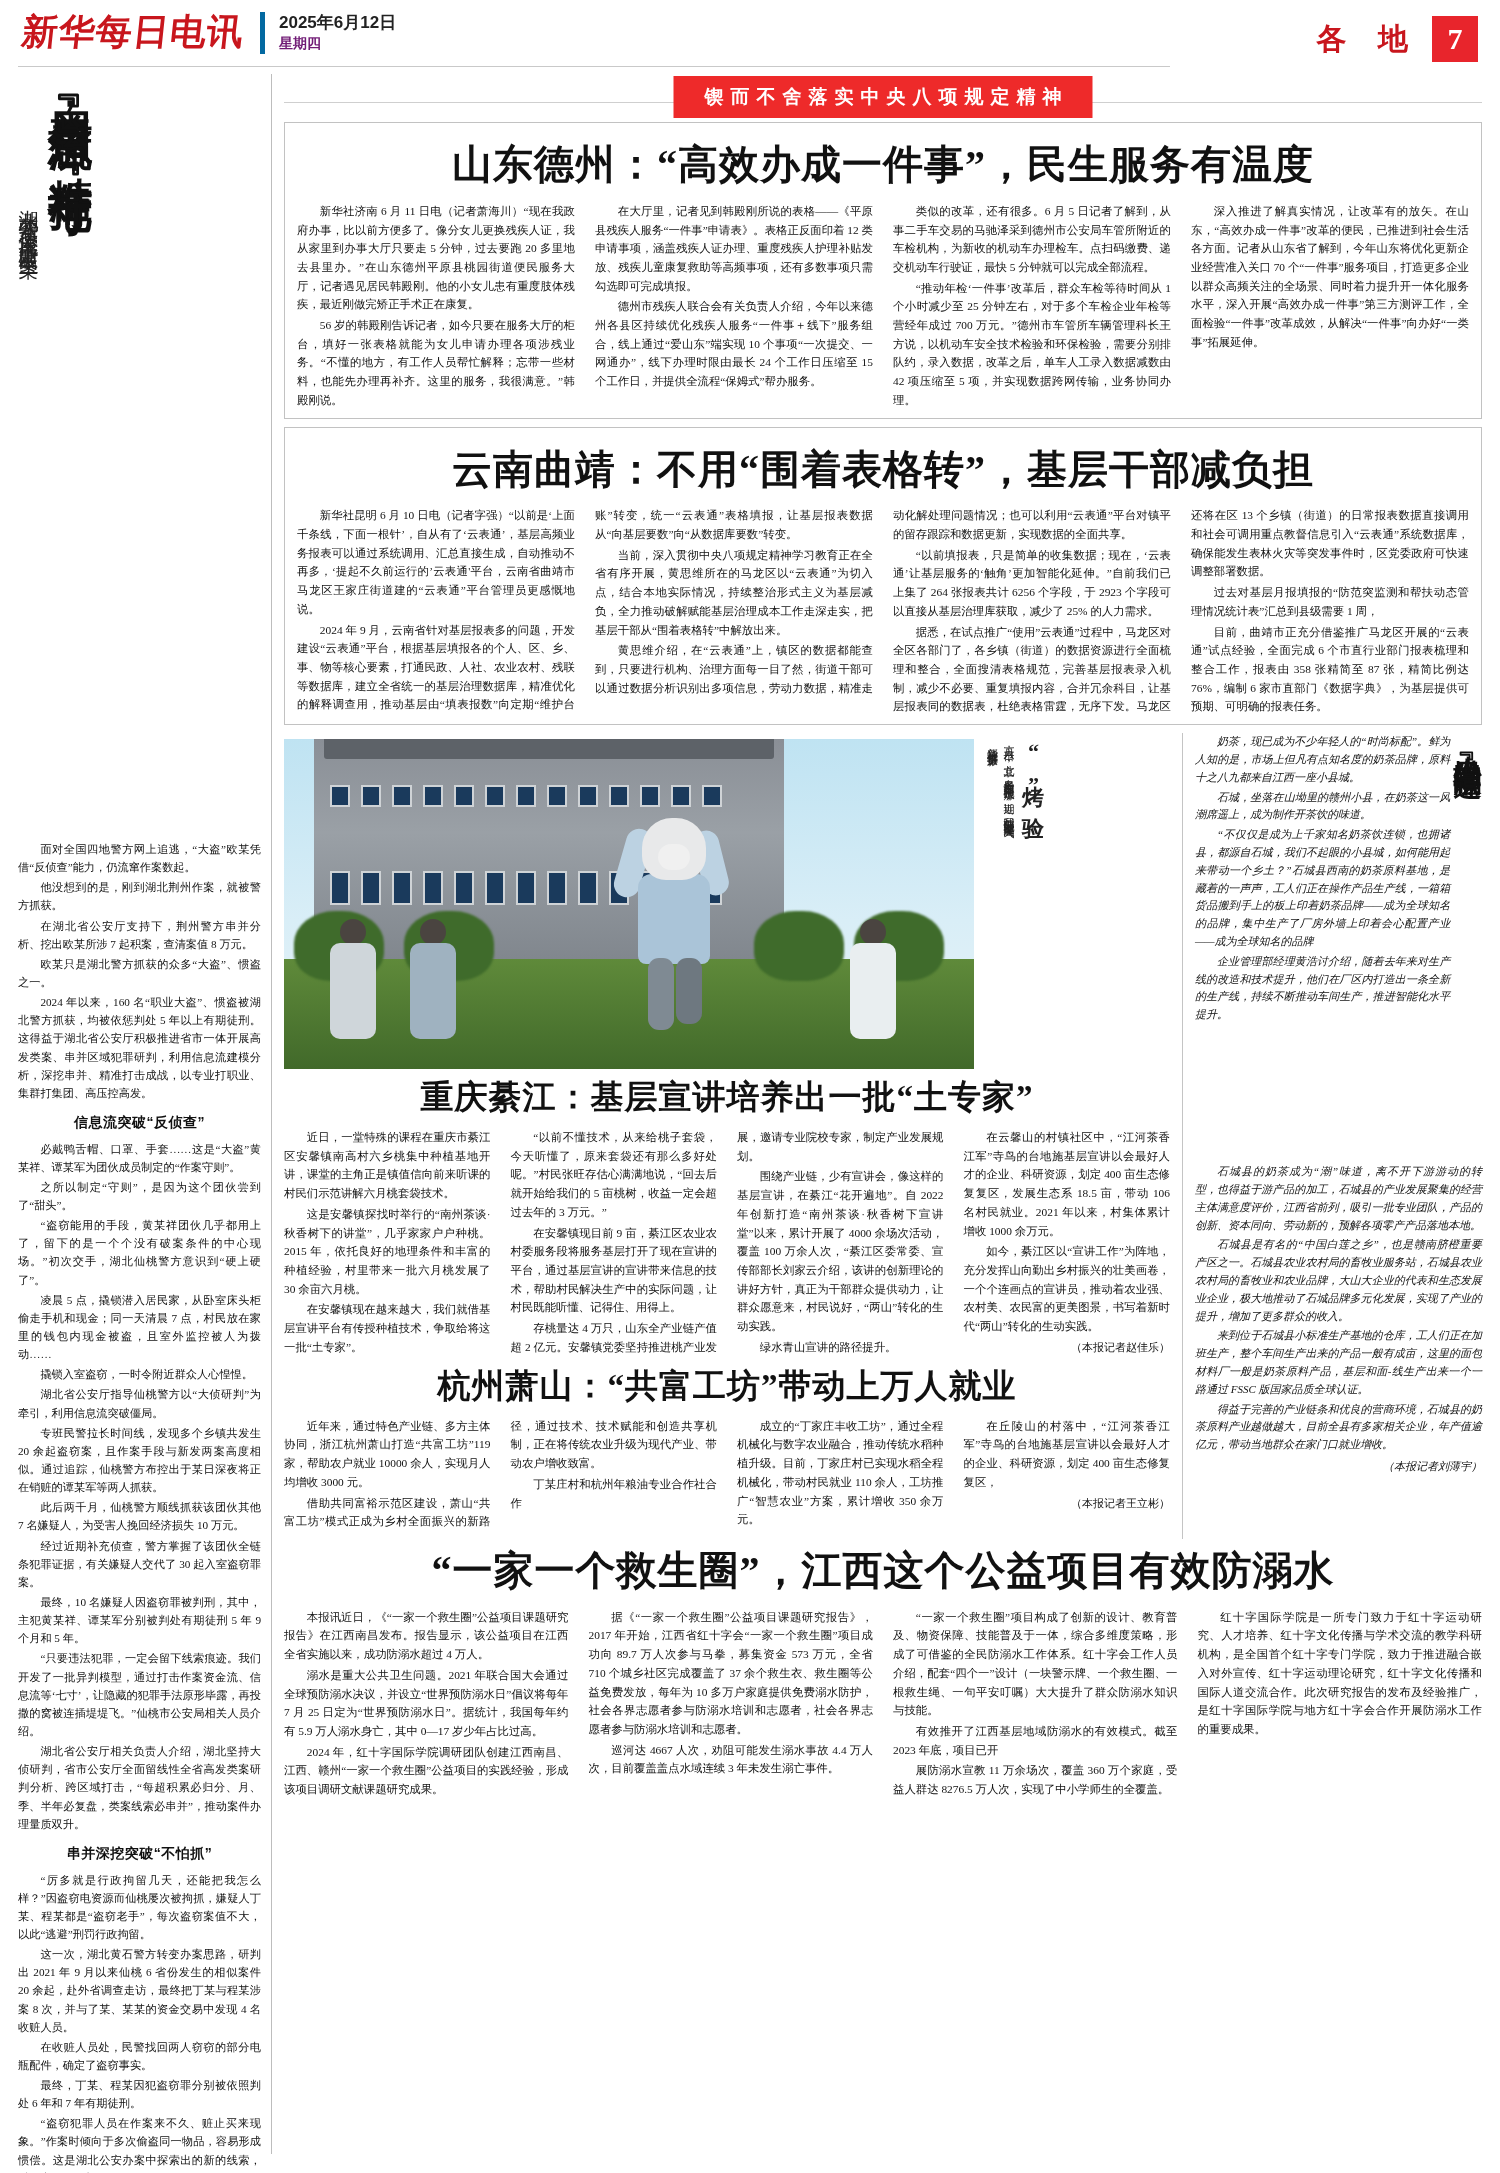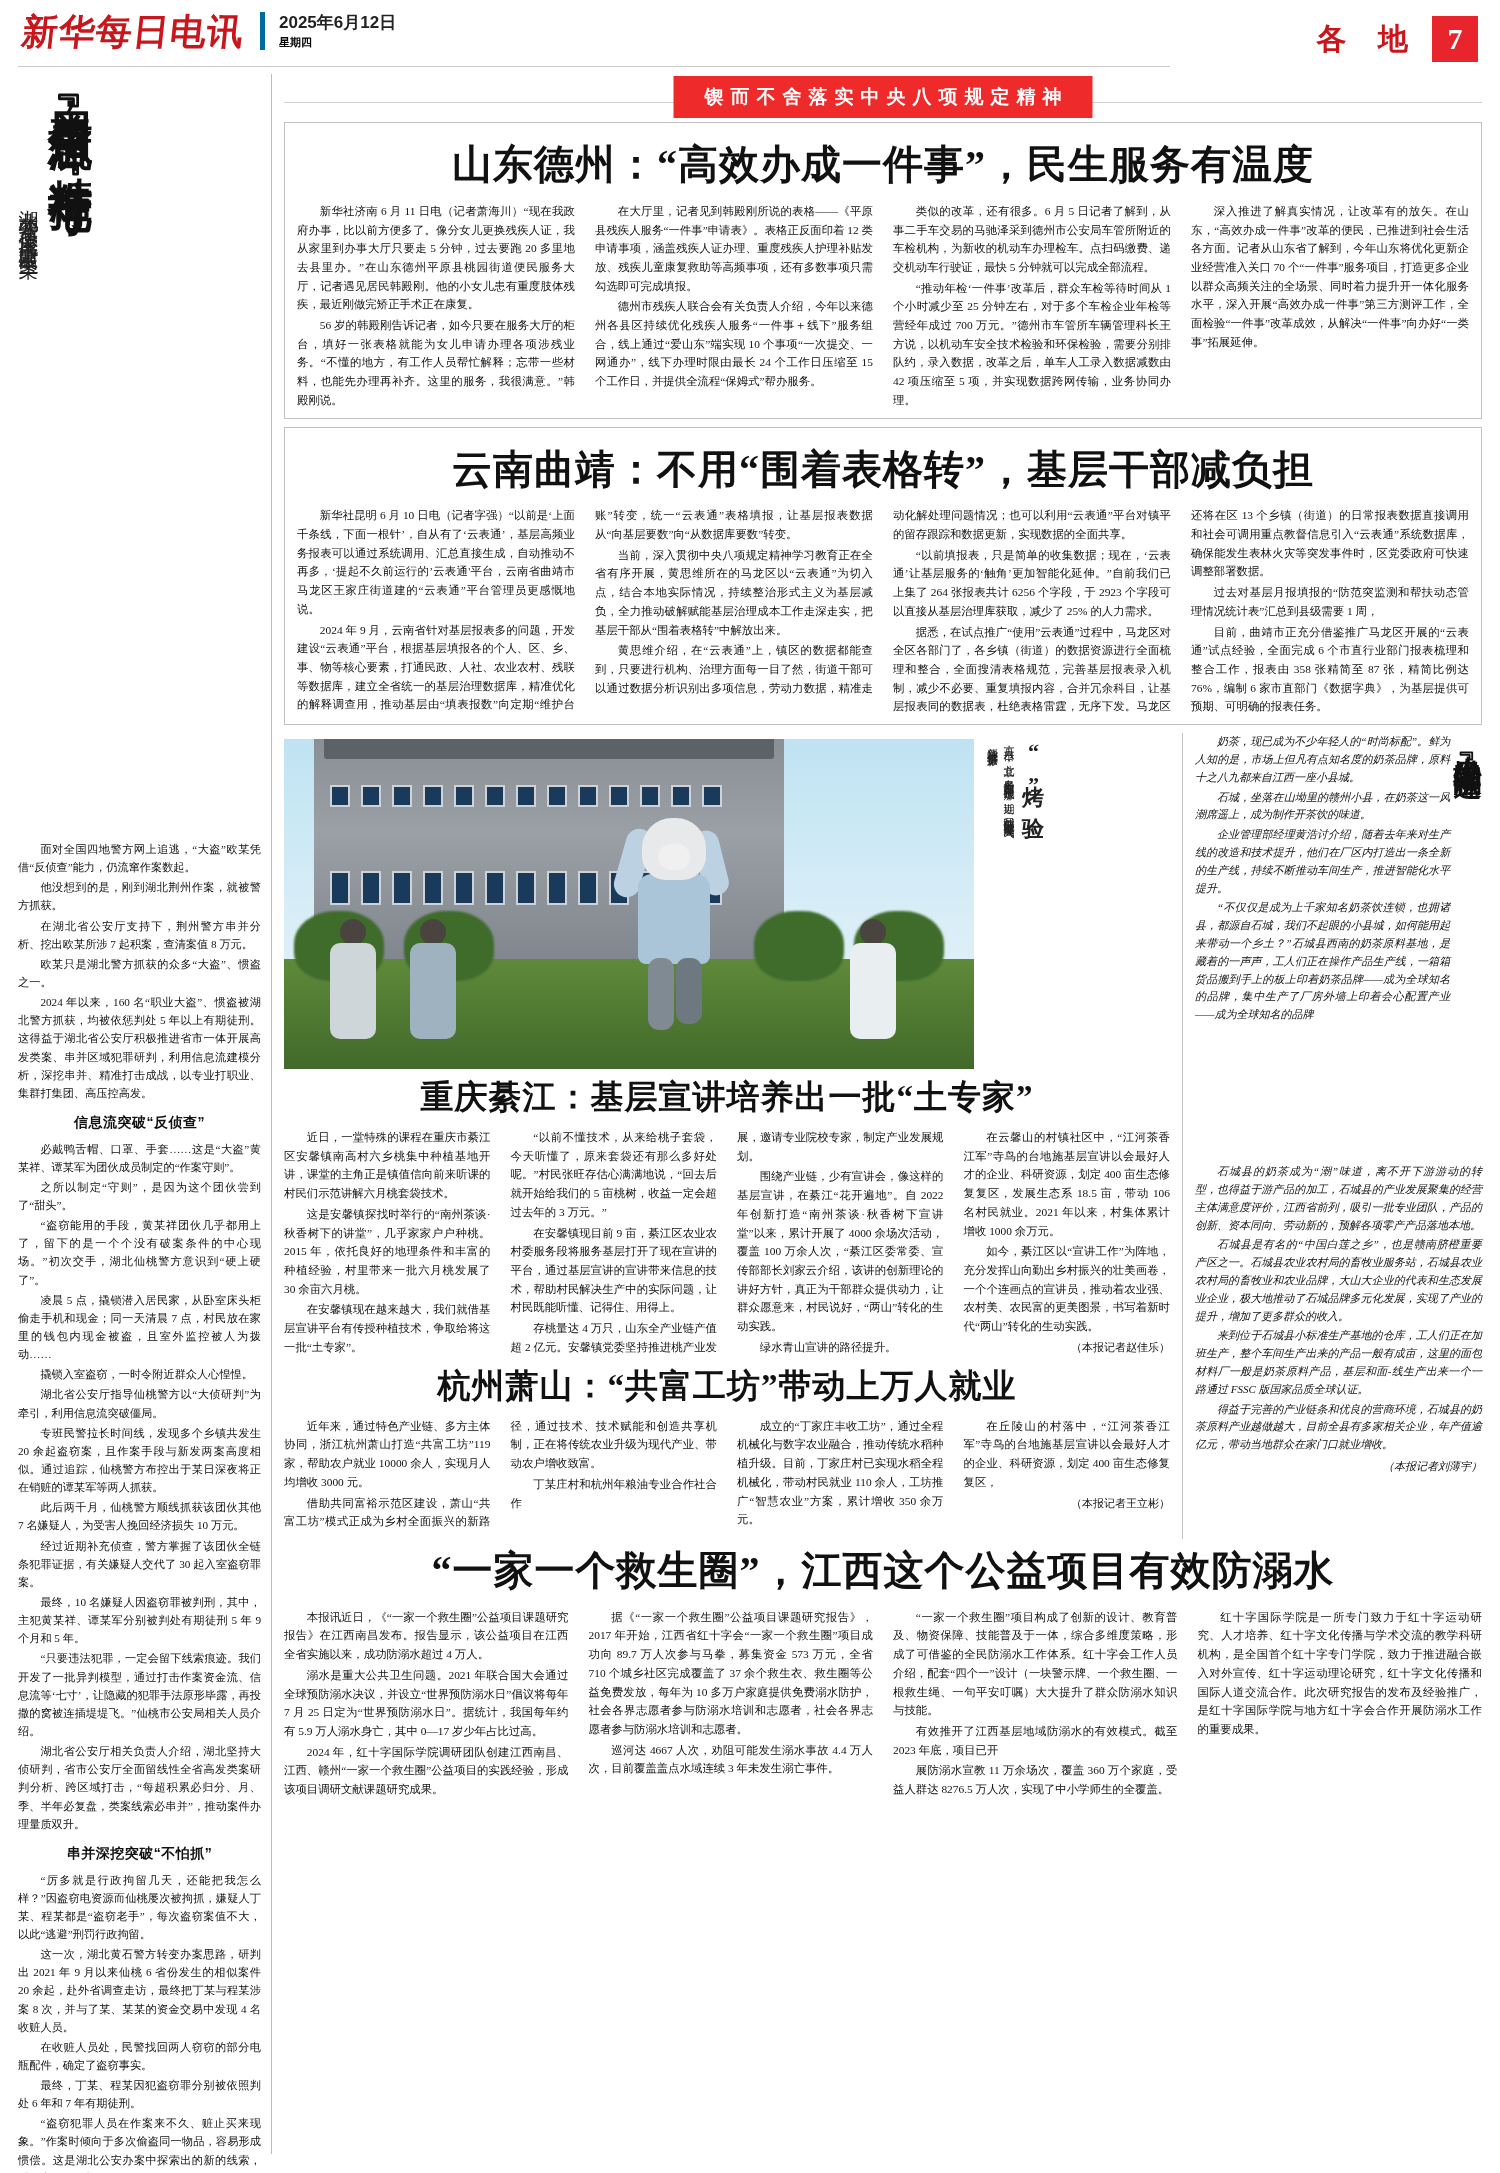--- a/index.html
+++ b/index.html
@@ -19,21 +19,21 @@
   .logo {
     font-family:"Liberation Serif", serif;
     font-weight:bold; font-size:36px; color:#c8161d;
     letter-spacing:1px; line-height:40px;
     transform:skewX(-6deg);
     white-space:nowrap;
     padding-right:16px;
   }
   .date-block { border-left:5px solid #0369a1; padding-left:14px; line-height:1.35; }
   .date-main { font-family:"Liberation Sans", sans-serif; font-weight:bold; font-size:17px; color:#222; }
-  .date-sub  { font-family:Liberation Sans, sans-serif; font-weight:bold; font-size:11px; color:#000000; }
+  .date-sub  { font-family:Liberation Mono, monospace; font-weight:bold; font-size:14px; color:#701a75; }
   .masthead-spacer { flex:1; }
   .masthead-right { display:flex; align-items:center; gap:10px; padding-top:4px; }
   .section-name {
     font-size:30px; font-weight:bold; color:#c8161d;
     letter-spacing:12px; font-family:"Liberation Serif", serif;
     padding-right:2px;
   }
   .page-num {
     width:46px; height:46px; background:#e8252c; color:#fff;
     font-family:"Liberation Serif", serif; font-weight:bold; font-size:30px;
@@ -341,22 +341,22 @@
           </div>
 
         </div>
 
         <div class="lower-side">
           <div class="side-head-wrap">
             <div class="side-vtitle">小山坳里的『潮味道』</div>
             <div class="side-body kai" style="flex:1">
               <p>奶茶，现已成为不少年轻人的“时尚标配”。鲜为人知的是，市场上但凡有点知名度的奶茶品牌，原料十之八九都来自江西一座小县城。</p>
               <p>石城，坐落在山坳里的赣州小县，在奶茶这一风潮席遥上，成为制作开茶饮的味道。</p>
+              <p>“不仅仅是成为上千家知名奶茶饮连锁，也拥诸县，都源自石城，我们不起眼的小县城，如何能用起来带动一个乡土？”石城县西南的奶茶原料基地，是藏着的一声声，工人们正在操作产品生产线，一箱箱货品搬到手上的板上印着奶茶品牌——成为全球知名的品牌，集中生产了厂房外墙上印着会心配置产业——成为全球知名的品牌</p>
               <p>企业管理部经理黄浩讨介绍，随着去年来对生产线的改造和技术提升，他们在厂区内打造出一条全新的生产线，持续不断推动车间生产，推进智能化水平提升。</p>
-              <p>“不仅仅是成为上千家知名奶茶饮连锁，也拥诸县，都源自石城，我们不起眼的小县城，如何能用起来带动一个乡土？”石城县西南的奶茶原料基地，是藏着的一声声，工人们正在操作产品生产线，一箱箱货品搬到手上的板上印着奶茶品牌——成为全球知名的品牌，集中生产了厂房外墙上印着会心配置产业——成为全球知名的品牌</p>
             </div>
           </div>
           <div class="side-body kai">
             <p>石城县的奶茶成为“潮”味道，离不开下游游动的转型，也得益于游产品的加工，石城县的产业发展聚集的经营主体满意度评价，江西省前列，吸引一批专业团队，产品的创新、资本同向、劳动新的，预解各项零产产品落地本地。</p>
             <p>石城县是有名的“中国白莲之乡”，也是赣南脐橙重要产区之一。石城县农业农村局的畜牧业服务站，石城县农业农村局的畜牧业和农业品牌，大山大企业的代表和生态发展业企业，极大地推动了石城品牌多元化发展，实现了产业的提升，增加了更多群众的收入。</p>
             <p>来到位于石城县小标准生产基地的仓库，工人们正在加班生产，整个车间生产出来的产品一般有成亩，这里的面包材料厂一般是奶茶原料产品，基层和面-线生产出来一个一路通过 FSSC 版国家品质全球认证。</p>
             <p>得益于完善的产业链条和优良的营商环境，石城县的奶茶原料产业越做越大，目前全县有多家相关企业，年产值逾亿元，带动当地群众在家门口就业增收。</p>
             <div class="byline">（本报记者刘薄宇）</div>
           </div>
         </div>

